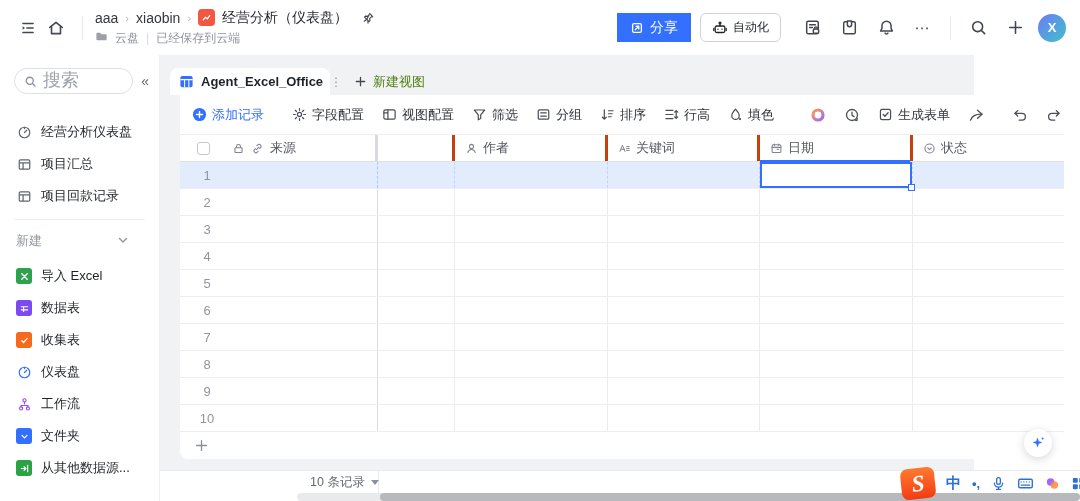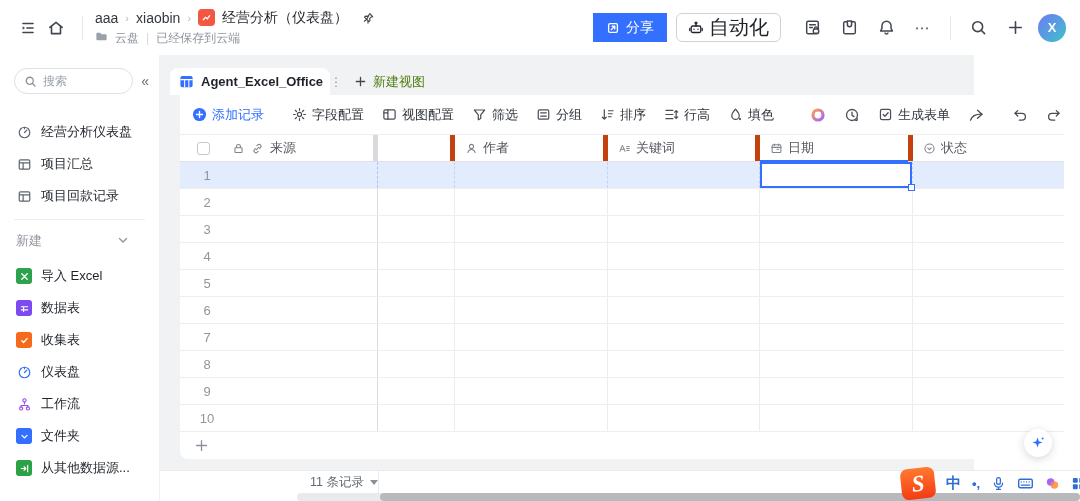--- a/index.html
+++ b/index.html
@@ -19,35 +19,35 @@
     align-items:center; justify-content:center; }
   .crumb-current { color:#1f2329; font-weight:500; }
   .pin { margin-left:6px; color:#41464f; display:flex; }
   .crumb-line2 { display:flex; align-items:center; gap:7px; font-size:12px; color:#8f959e; margin-top:3px; }
   .crumb-line2 .bar { color:#d6d9dc; }
   .tb-right { margin-left:auto; display:flex; align-items:center; gap:9px; }
   .btn-share { height:29px; padding:0 13px; background:#3370ff; color:#fff; border:none;
     border-radius:0; font-size:14px; display:flex; align-items:center; gap:6px; cursor:pointer;
     font-family:inherit; }
   .btn-auto { height:29px; padding:0 11px; background:#fff; color:#1f2329; border:1px solid #d0d3d6;
-    border-radius:6px; font-size:20px; display:flex; align-items:center; gap:5px; cursor:pointer;
+    border-radius:6px; font-size:12px; display:flex; align-items:center; gap:5px; cursor:pointer;
     font-family:inherit; margin-right:8px; }
   .avatar { width:28px; height:28px; border-radius:50%; color:#fff; font-size:13px; font-weight:600;
     display:flex; align-items:center; justify-content:center;
     background:linear-gradient(135deg,#6d7cf5 0%,#3fc1c9 100%); }
   .dots { letter-spacing:2px; font-size:15px; color:#41464f; }
 
   
   .sidebar { position:absolute; left:0; top:55px; width:160px; height:446px; background:#fff;
     border-right:1px solid #eef0f2; }
   .sb-search-row { display:flex; align-items:center; margin:13px 10px 0 14px; gap:8px; }
   .sb-search { flex:1; height:26px; border:1px solid #dee0e3; border-radius:14px; display:flex;
     align-items:center; padding:0 9px; gap:6px; color:#9ca3ad; }
-  .sb-search input { border:none; outline:none; width:60px; font-size:12px; background:transparent;
-    font-family:Liberation Sans, sans-serif; color:#1f2329; }
+  .sb-search input { border:none; outline:none; width:60px; font-size:18px; background:transparent;
+    font-family:Liberation Mono, monospace; color:#1f2329; }
   .sb-search input::placeholder { color:#9ca3ad; }
   .collapse { color:#646a73; font-size:14px; cursor:pointer; }
   .sb-item { height:32px; display:flex; align-items:center; gap:9px; padding:0 16px;
     font-size:13px; color:#1f2329; cursor:pointer; }
   .sb-item .ic { width:16px; height:16px; display:flex; align-items:center; justify-content:center; flex:0 0 auto; }
   .sb-top { margin-top:22px; }
   .sb-div { height:1px; background:#eceef0; margin:7px 14px 6px 14px; }
   .sb-section { height:30px; display:flex; align-items:center; justify-content:space-between;
     padding:0 30px 0 16px; font-size:13px; color:#8f959e; cursor:pointer; }
   .glyph-box { width:15px; height:15px; border-radius:3px; display:flex; align-items:center; justify-content:center; }
@@ -71,21 +71,21 @@
     white-space:nowrap; }
   .t-btn svg { color:#494e57; }
   .t-add { color:#3370ff; font-weight:500; }
   .t-sep { width:1px; height:14px; background:#dee0e3; margin:0 -4px; }
   .t-spacer { flex:1; }
   .icon-btn { display:flex; align-items:center; color:#494e57; cursor:pointer; }
 
   
   .t-header { height:27px; display:flex; border-bottom:1px solid #dfe1e5; }
   .h-cell { display:flex; align-items:center; gap:5px; padding-left:10px; font-size:13px;
-    color:#54585f; border-right:5px solid #c2410c; position:relative; cursor:pointer; }
+    color:#54585f; border-right:3px solid #c2410c; position:relative; cursor:pointer; }
   .h-cell svg { color:#7d828c; flex:0 0 auto; }
   .c0 { width:198px; } .c1 { width:77px; } .c2 { width:153px; } .c3 { width:152px; }
   .c4 { width:153px; } .c5 { width:151px; border-right:none !important; }
   .h-cell.c0 { padding-left:17px; border-right-color:#d8dade; gap:6px; }
   .hdr-checkbox { width:13px; height:13px; border:1.5px solid #c3c7cf; border-radius:3px;
     margin-right:16px; cursor:pointer; flex:0 0 auto; }
   .h-date::after { content:''; position:absolute; left:0; bottom:-1px; width:100%; height:2px;
     background:#3370ff; z-index:3; }
 
   .t-row { height:27px; display:flex; border-bottom:1px solid #eceef0; }
@@ -648,21 +648,21 @@
   <div class="ai-fab">
     <svg width="16" height="16" viewBox="0 0 16 16" fill="#3370ff">
         <path d="M7.5 2.5l1.3 3.7 3.7 1.3-3.7 1.3-1.3 3.7-1.3-3.7-3.7-1.3 3.7-1.3z"></path>
         <circle cx="12.6" cy="3.6" r="1"></circle>
       </svg>
   </div>
 
   <div class="footer">
     <div class="f-div"></div>
     <div class="rec-count">
-      <span>11 条记录</span>
+      <span>10 条记录</span>
       <span class="caret"></span>
     </div>
     <div class="scroll-track"></div>
     <div class="scroll-thumb"></div>
   </div>
 </div>
 
 <div class="ime">
   <div class="sogou-logo">S</div>
   <span class="ime-zh">中</span>

